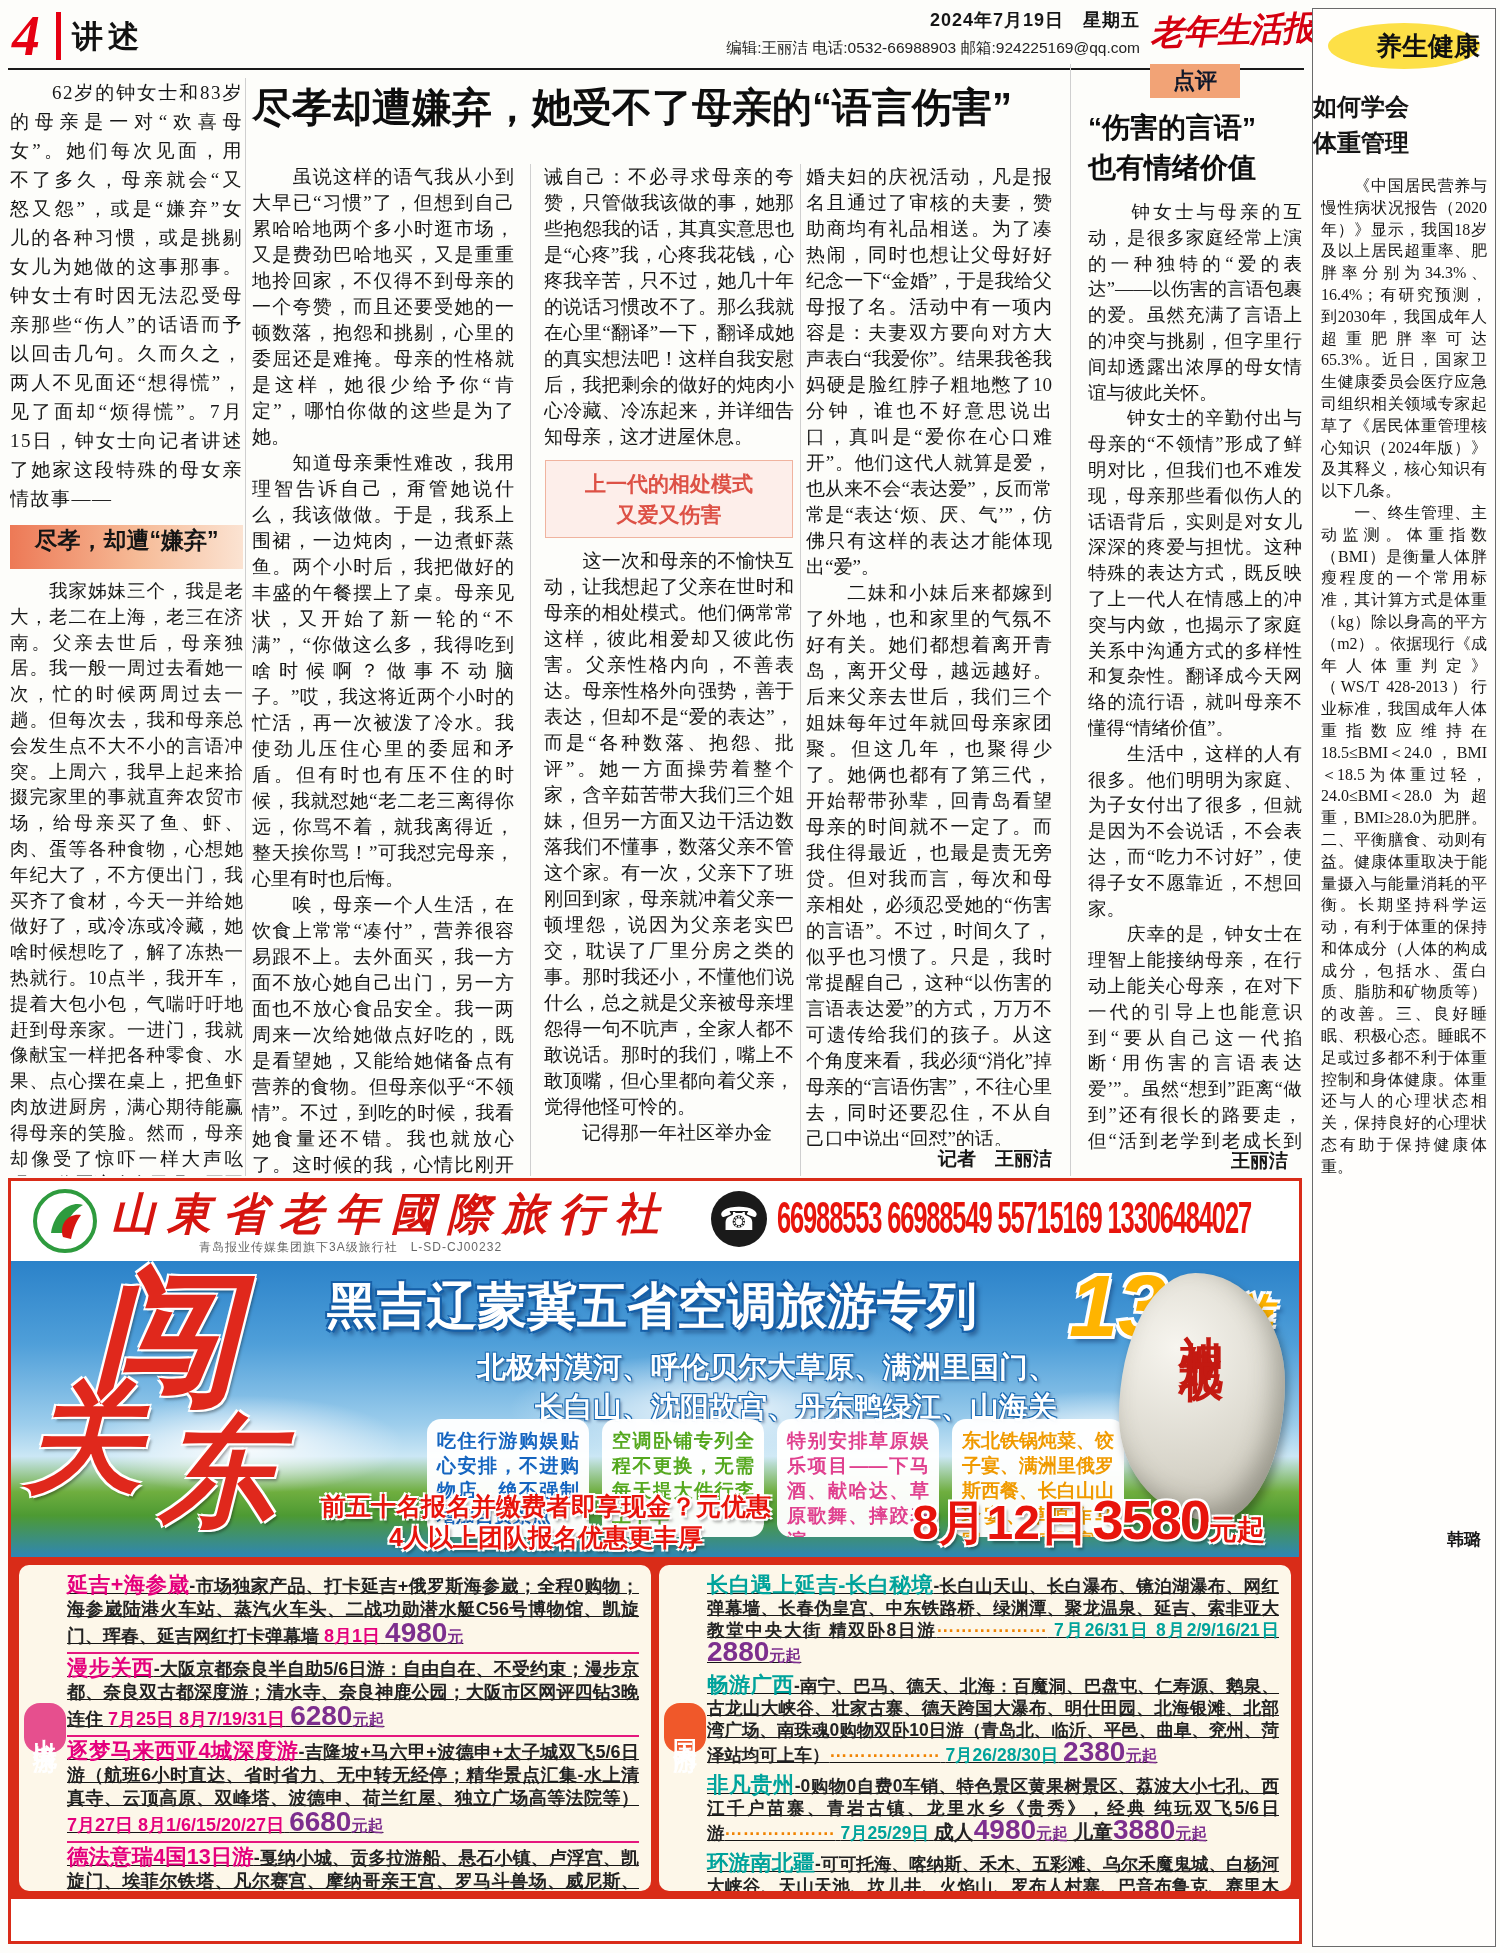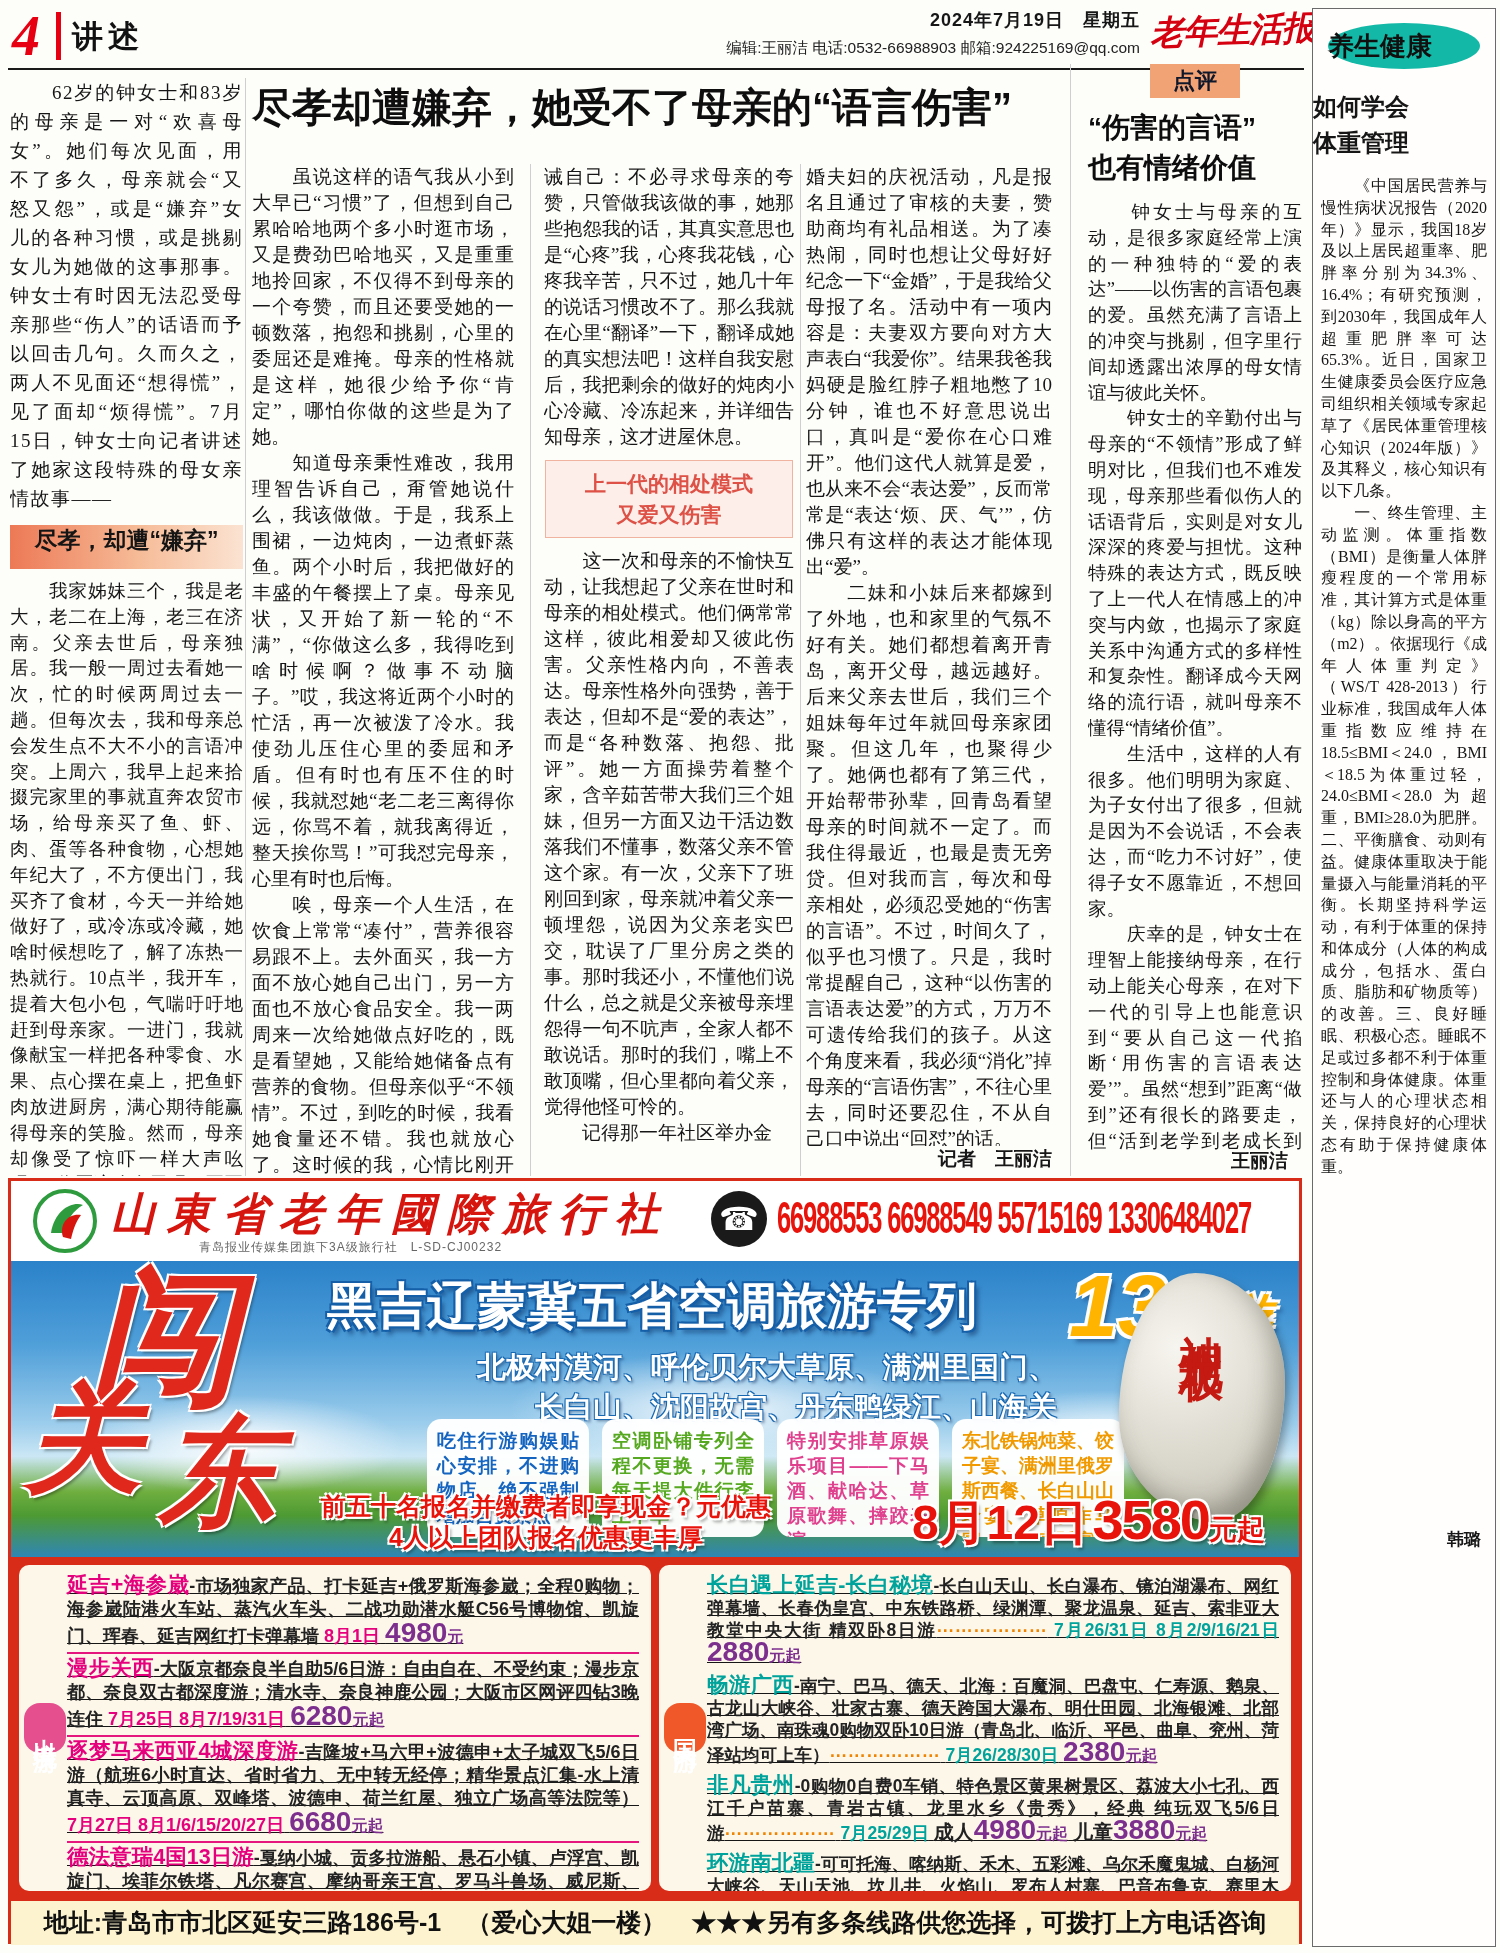--- a/index.html
+++ b/index.html
@@ -41,22 +41,22 @@
   
   .comment-col{left:1088px;top:64px;width:214px;height:1112px;}
   .comment-badge{width:90px;height:34px;margin:0 auto;background:#f2a376;color:#0f172a;
                  font:700 22px/34px "Liberation Sans",sans-serif;text-align:center;}
   .comment-title{margin-top:10px;font:700 28px/40px "Liberation Sans",sans-serif;text-align:left;white-space:pre-line;color:#0d0d0d;}
   .comment-body{margin-top:12px;font-size:18.5px;line-height:25.8px;height:952px;overflow:hidden;}
   .comment-byline{position:absolute;bottom:2px;right:14px;font:700 19px "Liberation Serif",serif;}
 
   
   .rail{left:1312px;top:8px;width:182px;height:1937px;border:1px solid #6a6a6a;background:#fffefc;}
-  .rail-badge{margin:14px auto 0;width:152px;height:46px;border-radius:50%;background:#14b8a6;
-              font:700 26px/46px "Liberation Sans",sans-serif;text-align:left;color:#101010;}
+  .rail-badge{margin:14px auto 0;width:152px;height:46px;border-radius:50%;background:#fde047;
+              font:700 26px/46px "Liberation Sans",sans-serif;text-align:right;color:#101010;}
   .rail-title{margin-top:20px;font:700 24px/36px "Liberation Sans",sans-serif;text-align:left;white-space:pre-line;}
   .rail-body{margin:14px 8px 0;font-size:16px;line-height:21.8px;height:1345px;overflow:hidden;}
   .rail-byline{margin:8px 14px 0;text-align:right;font:700 17px "Liberation Serif",serif;}
 
   
   .ad{left:8px;top:1178px;width:1294px;height:766px;border:3px solid #d92c18;background:#fff;box-sizing:border-box;}
   .ad-banner{position:relative;height:80px;background:#fff;}
   .ad-logo{position:absolute;left:22px;top:8px;}
   .agency{position:absolute;left:100px;top:4px;font:italic 700 44px "DejaVu Serif",serif;color:#d6150f;letter-spacing:12px;white-space:nowrap;}
   .agency-sub{position:absolute;left:188px;top:58px;font:12px "Liberation Sans",sans-serif;color:#666;letter-spacing:1px;}
@@ -261,16 +261,15 @@
           <span class="plabel">儿童</span><span class="eprice">3880</span><span class="esuf">元起</span>
         </div>
         <div class="entry">
           <span class="etitle">环游南北疆</span><span>-可可托海、喀纳斯、禾木、五彩滩、乌尔禾魔鬼城、白杨河大峡谷、天山天池、坎儿井、火焰山、罗布人村寨、巴音布鲁克、赛里木湖、那拉提、独库公路双卧14日游</span>
           
           
         </div>
       </div>
     </div>
 
-    <div class="ad-address">地址:青岛市市北区延安三路186号-1　（爱心大姐一楼）　★★★另有多条线路供您选择，可拨打上方电话咨询</div>
   </div>
 
 </div>
 
 </body></html>

